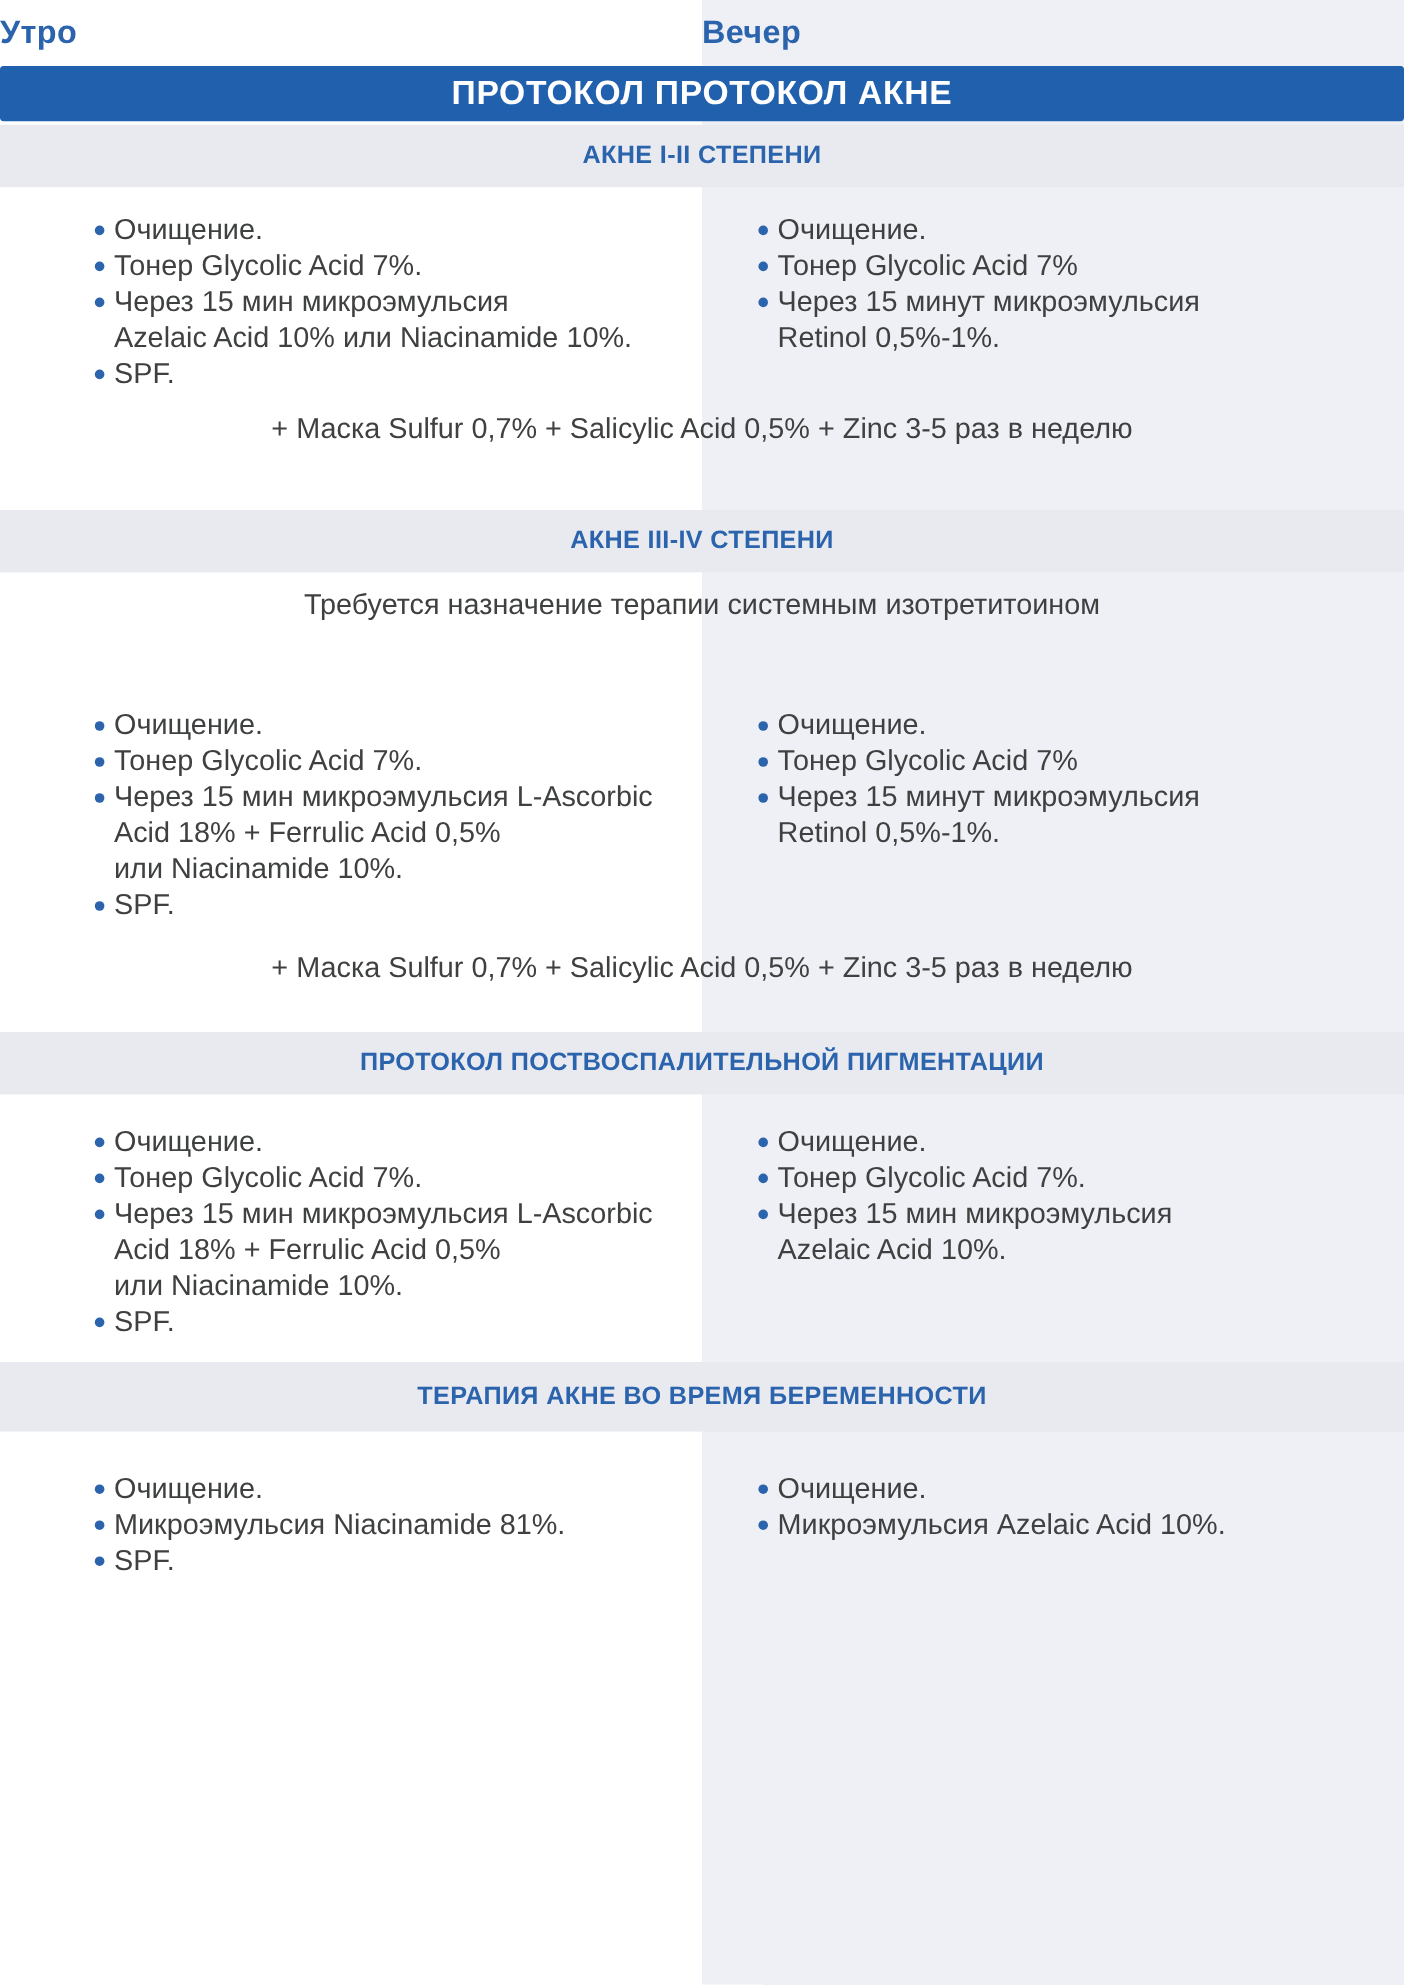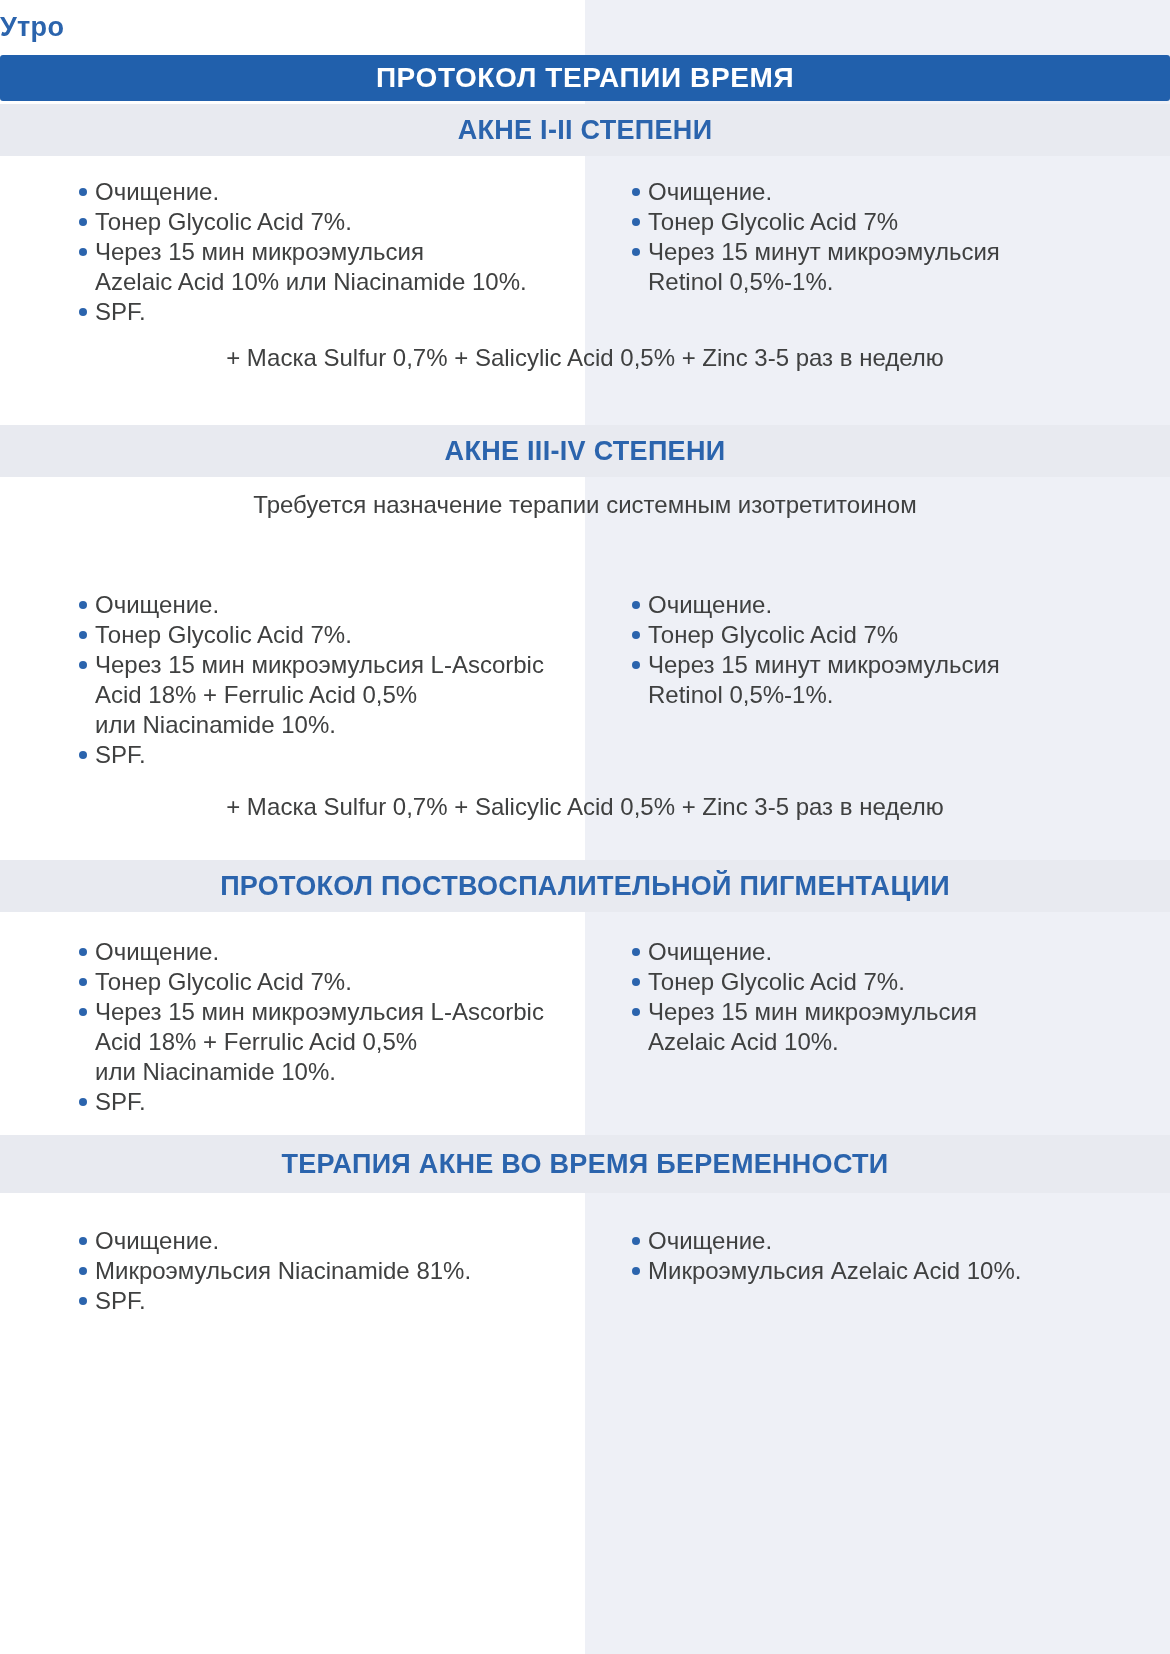--- a/index.html
+++ b/index.html
@@ -23,21 +23,21 @@
   }
   .main-title {
     height:46px; background:#2160ac; border-radius:3px;
     display:flex; align-items:center; justify-content:center;
     color:#ffffff; font-weight:700; font-size:28px; letter-spacing:.6px;
     margin-bottom:3px;
   }
   .band {
     background:#e8eaf0;
     display:flex; align-items:center; justify-content:center;
-    color:#2b64ad; font-weight:700; font-size:27px; letter-spacing:.3px;
+    color:#2b64ad; font-weight:700; font-size:21px; letter-spacing:.3px;
     text-align:center;
   }
   .band.h52 { height:52px; }
   .band.h58 { height:58px; }
 
   .content { position:relative; box-sizing:border-box; }
   .cols { display:grid; grid-template-columns:585px 585px;gap:20px; }
   ul.list { margin:0; padding:0; list-style:none; }
   .list.morning { padding-left:78px; padding-right:16px; }
   .list.evening { padding-left:26px; padding-right:16px; }
@@ -57,23 +57,24 @@
 </head>
 <body>
 
 <div class="page">
   <div class="evening-stripe"></div>
 
   <div class="flow">
 
     <div class="col-headers">
       <div class="col-header">Утро</div>
+      <div class="col-header">Вечер</div>
     </div>
 
-    <div class="main-title">ПРОТОКОЛ ТЕРАПИИ ВРЕМЯ</div>
+    <div class="main-title">ПРОТОКОЛ ПРОТОКОЛ АКНЕ</div>
 
     <div class="band h52">АКНЕ I-II СТЕПЕНИ</div>
     <div class="content" style="height:269px; padding-top:21px;">
       <div class="cols">
         <ul class="list morning">
           <li>Очищение.</li>
           <li>Тонер Glycolic Acid 7%.</li>
           <li>Через 15 мин микроэмульсия
 Azelaic Acid 10% или Niacinamide 10%.</li>
           <li>SPF.</li>

